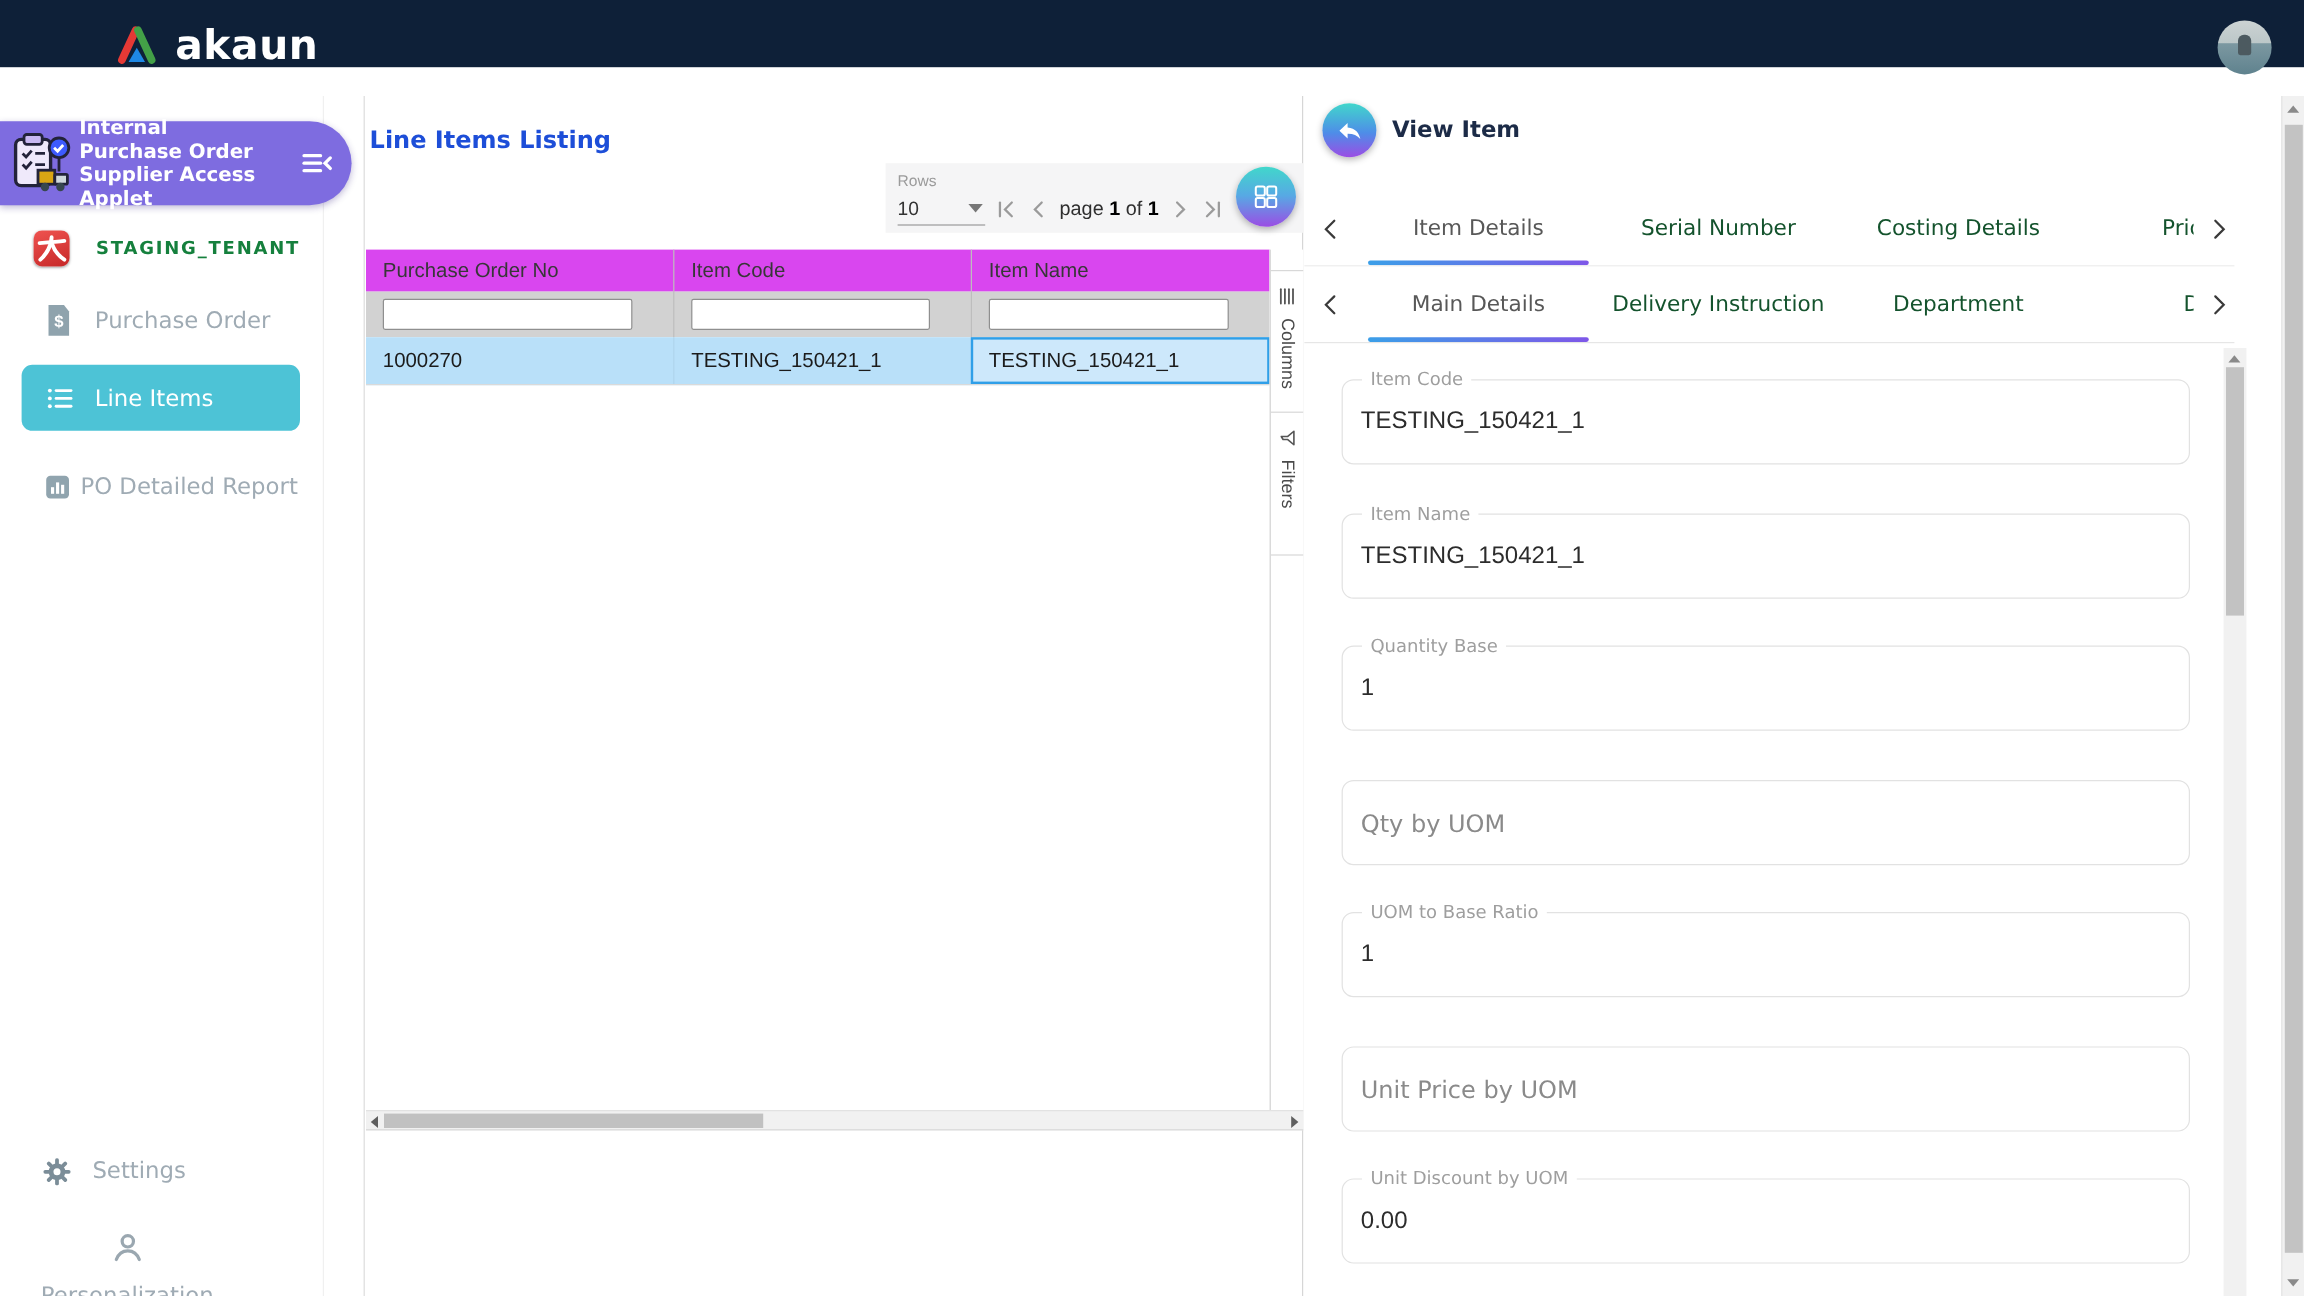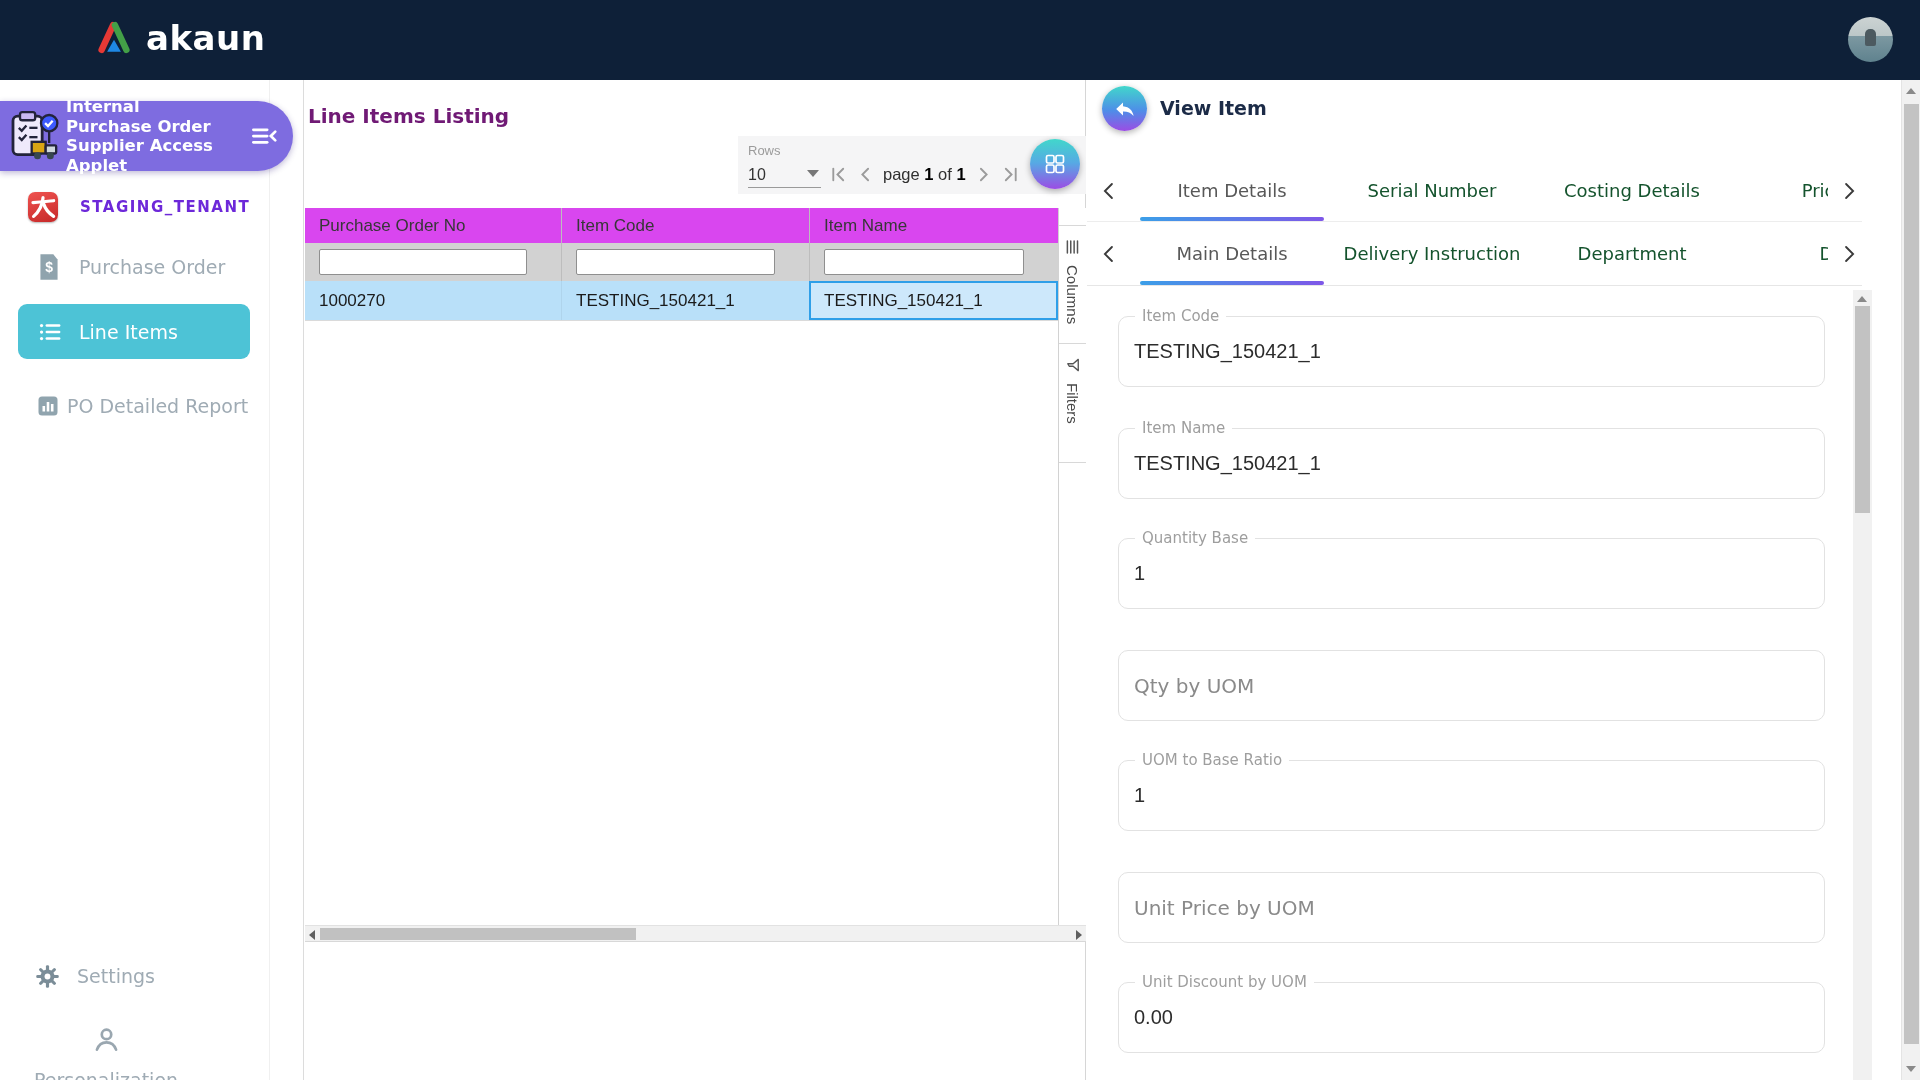--- a/index.html
+++ b/index.html
@@ -1,21 +1,21 @@
 <!DOCTYPE html>
 <html style="--header-bg: #0e2038; --accent-purple: #7e6ce0; --accent-teal: #4dc3d6; --row-selected: #b9e0f9; --selected-cell-border: #2f9fe8; --gradient-top: #41d7cb; --gradient-bottom: #9b4de4; --underline-start: #3b9fe8; --underline-end: #7e57e8;"><head>
 <meta charset="utf-8">
 <style>
   * { box-sizing: border-box; margin: 0; padding: 0; }
   html,body { width:1920px; height:1080px; overflow:hidden; background:#fff;
     font-family:"DejaVu Sans", sans-serif; }
   .app { position:relative; width:1920px; height:1080px; background:#fff; }
 
   
-  .header { position:absolute; left:0; top:0; width:1920px; height:80px;
+  .header { position:absolute; left:0; top:0; width:1920px; height:56px;
     background:var(--header-bg,#0e2038); z-index:30; }
   .logo { position:absolute; left:92px; top:16px; display:flex; align-items:center; gap:10px; }
   .logo-text { color:#fff; font-size:34px; font-weight:bold; letter-spacing:.5px; }
   .avatar { position:absolute; right:27px; top:17px; width:45px; height:45px; border-radius:50%;
     background:linear-gradient(180deg,#ccd3d3 0%,#bcc7c8 42%,#7c98a1 43%,#5f828e 100%);
     overflow:hidden; }
   .avatar::after { content:''; position:absolute; width:11px; height:17px; left:17px; top:12px;
     background:#4c5a60; border-radius:5px 5px 2px 2px; }
 
   
@@ -26,34 +26,34 @@
     display:flex; align-items:center; box-shadow:0 2px 6px rgba(40,20,120,.3); z-index:25; }
   .badge-icon { width:56px; height:56px; margin-left:6px; flex:none; }
   .badge-text { width:160px; margin-left:4px; color:#fff; font-size:16.5px; line-height:19.5px;
     font-weight:600; }
   .badge-collapse { margin-left:auto; margin-right:14px; width:30px; height:30px; cursor:pointer; }
 
   .nav-item { position:absolute; display:flex; align-items:center; color:#9fabb4; }
   .nav-tenant { left:28px; top:110px; height:34px; gap:22px; }
   .tenant-icon { width:30px; height:30px; border-radius:7px;
     background:linear-gradient(160deg,#ef5350,#c62828); box-shadow:0 1px 2px rgba(0,0,0,.3); }
-  .nav-tenant .nav-label { font-size:15px; letter-spacing:1.5px; font-weight:600; color:#6d28d9; }
+  .nav-tenant .nav-label { font-size:15px; letter-spacing:1.5px; font-weight:600; color:#15803d; }
   .nav-po { left:36px; top:167px; height:40px; gap:17px; }
   .nav-label { font-size:19px; }
   .nav-active { left:18px; top:224px; width:232px; height:55px; border-radius:9px;
     background:var(--accent-teal,#4dc3d6); padding-left:19px; gap:16px; color:#fff; }
   .nav-active .nav-label { color:#fff; }
   .nav-report { left:36px; top:306px; height:40px; gap:7px; }
   .nav-settings { left:34px; top:876px; height:40px; gap:16px; }
   .nav-person { left:34px; top:946px; height:40px; gap:16px;flex-direction:column; }
 
   
   .listing { position:absolute; left:303px; top:80px; width:783px; height:1000px; background:#fff;
     border-left:1px solid #dcdcdc; border-right:1px solid #d6d6d6; }
-  .listing-title { position:absolute; left:4px; top:24px; font-size:20px; font-weight:600; color:#701a75; }
+  .listing-title { position:absolute; left:4px; top:24px; font-size:20px; font-weight:600; color:#1d4ed8; }
   .toolbar-bg { position:absolute; left:434px; top:56px; width:348px; height:58px; background:#f5f5f6; }
   .search-card { position:absolute; left:2px; top:55px; width:424px; height:58px; background:#fff;
     border-radius:10px; box-shadow:0 1px 6px rgba(0,0,0,.18); display:flex; align-items:center;
     padding:0 18px; gap:10px; z-index:2; }
   .search-input { border:none; outline:none; flex:1; font-size:17px; color:#444;
     font-family:"Liberation Sans",sans-serif; background:transparent; }
   .search-input::placeholder { color:#9b9b9b; }
   .rows-label { position:absolute; left:444px; top:63px; font-size:13px; color:#9b9b9b;
     font-family:"Liberation Sans",sans-serif; }
   .rows-select { position:absolute; left:444px; top:80px; width:73px; height:28px;

